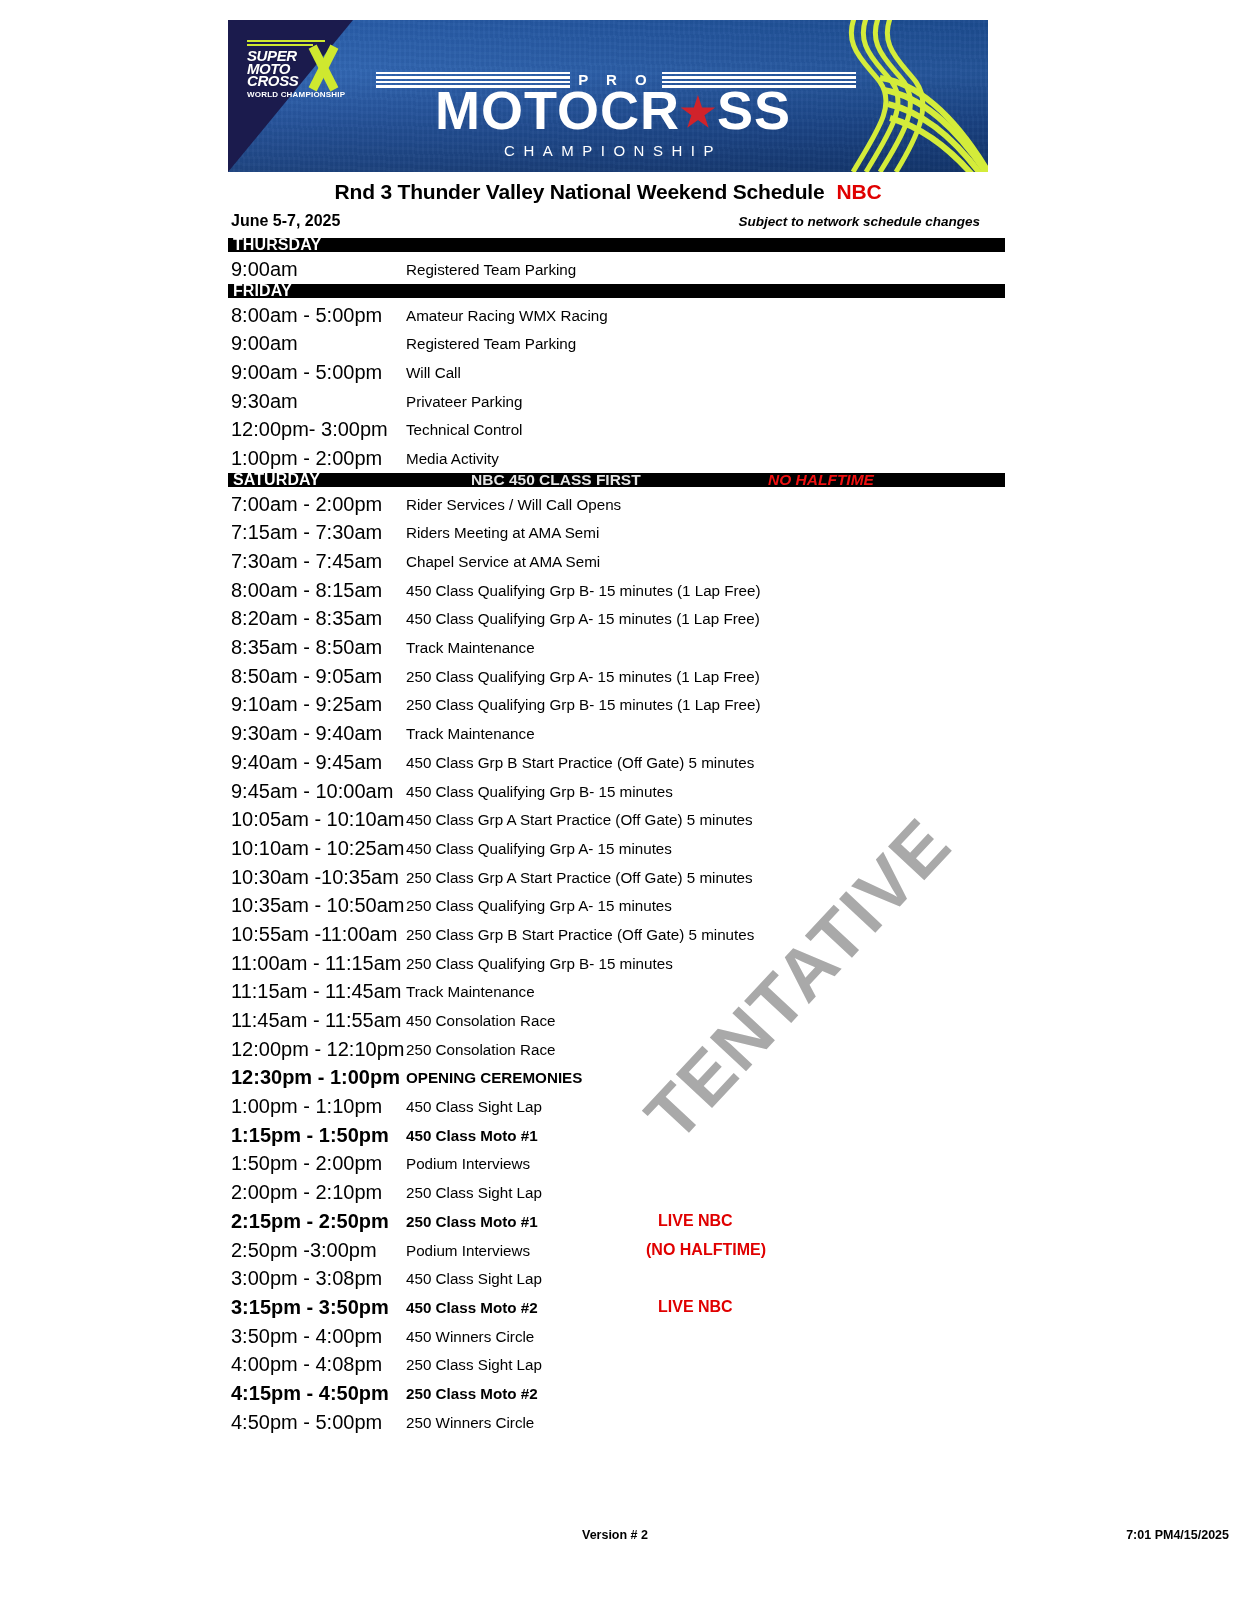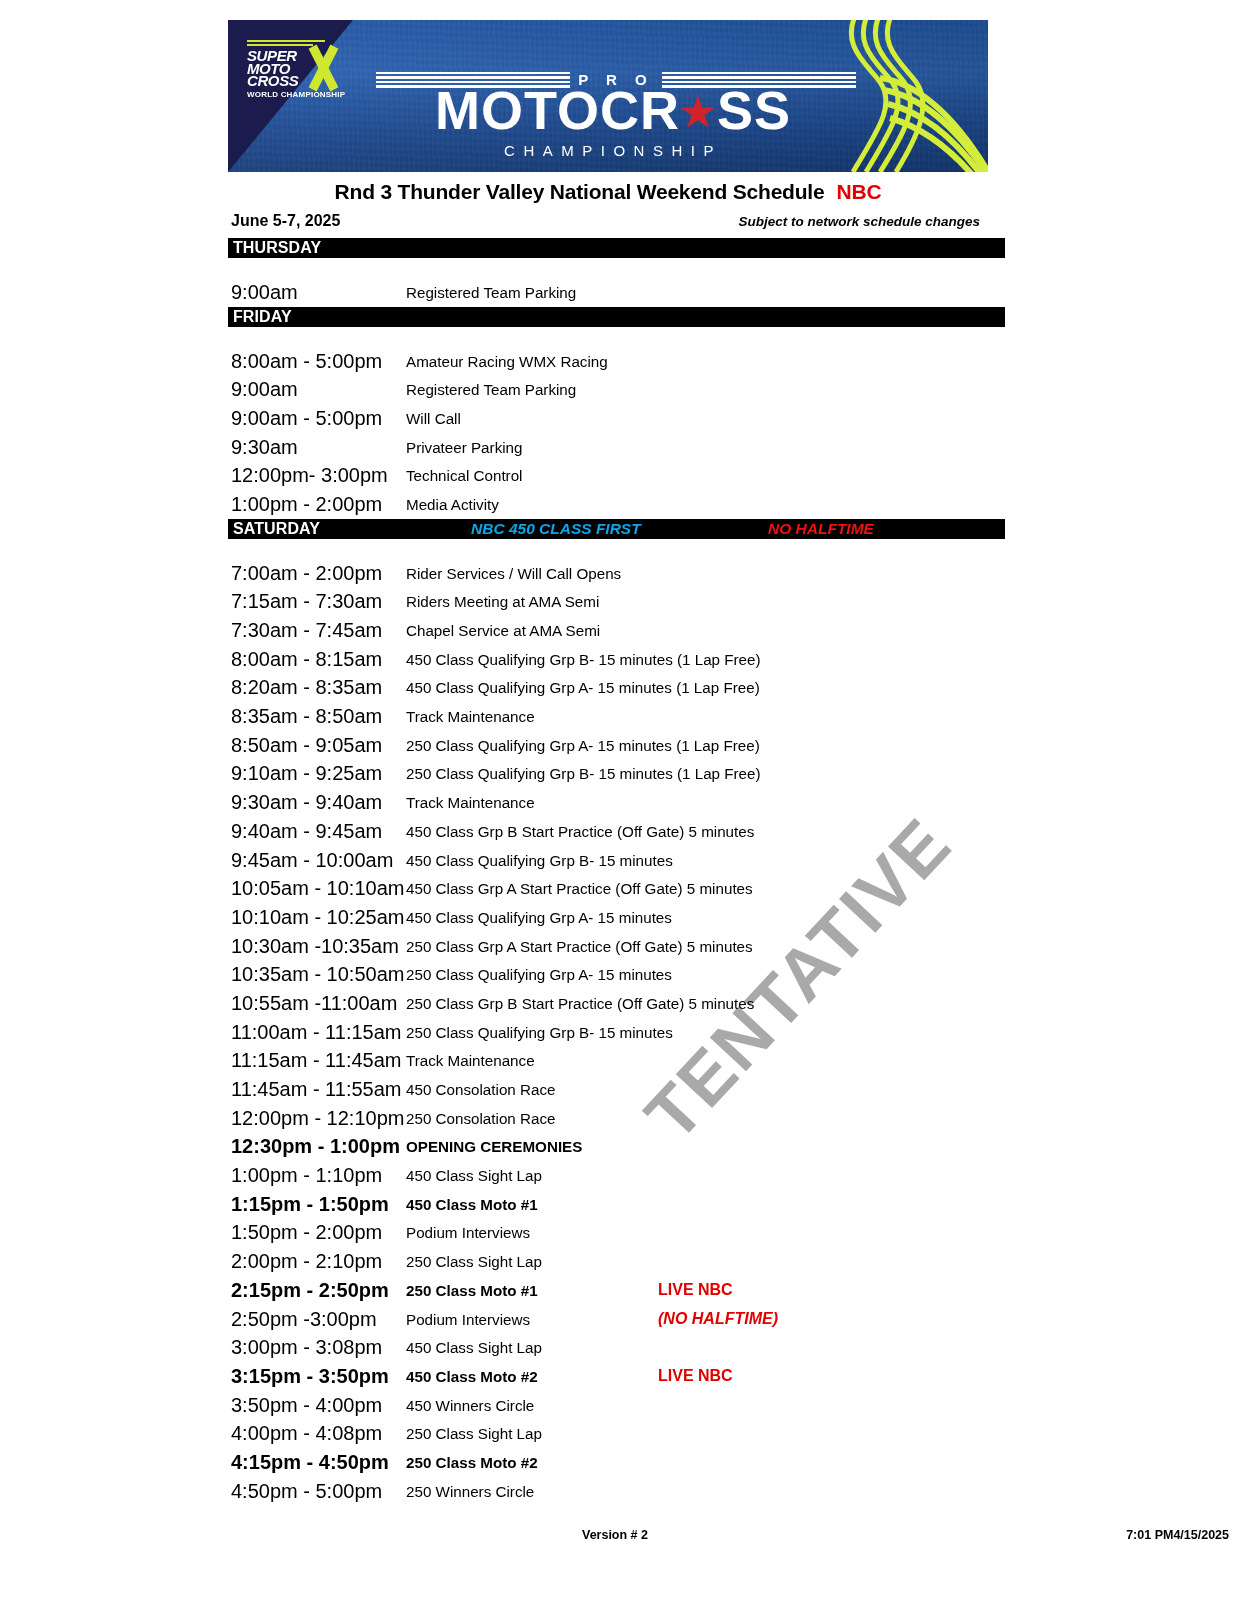--- a/index.html
+++ b/index.html
@@ -206,41 +206,40 @@
   }
 
   
   .sched {
     position: absolute;
     left: 228px;
     top: 238px;
     width: 777px;
   }
   .dayhdr {
-    height: 20px;
+    height: 14px;
     background: #000000;
     color: #ffffff;
     display: flex;
     align-items: center;
     position: relative;
-    margin-bottom: 20px;
+    margin-bottom: 3px;
   }
   .dayhdr .dayname {
     font-size: 16px;
     font-weight: bold;
     padding-left: 5px;
     letter-spacing: 0.1px;
   }
   .dayhdr .note1 {
     position: absolute;
     left: 243px;
     font-size: 15.5px;
     font-weight: bold;
-    font-style: italic;
-    color: #0ea5e9;
+    color: #e5e5e5;
     white-space: nowrap;
   }
   .dayhdr .note2 {
     position: absolute;
     left: 540px;
     font-size: 15.5px;
     font-weight: bold;
     font-style: italic;
     color: #f01010;
     white-space: nowrap;
@@ -264,21 +263,21 @@
   }
   .row.bold .time, .row.bold .evt { font-weight: bold; }
   .row .tv {
     position: absolute;
     left: 430px;
     font-size: 16px;
     font-weight: bold;
     color: #e00000;
     white-space: nowrap;
   }
-  .row .tv.ital { font-style: italic; left: 418px; margin-left: 12px; }
+  .row .tv.ital { left: 418px; }
 
   
   .watermark {
     position: absolute;
     left: 588px;
     top: 938px;
     width: 420px;
     text-align: center;
     font-size: 72px;
     font-weight: bold;

